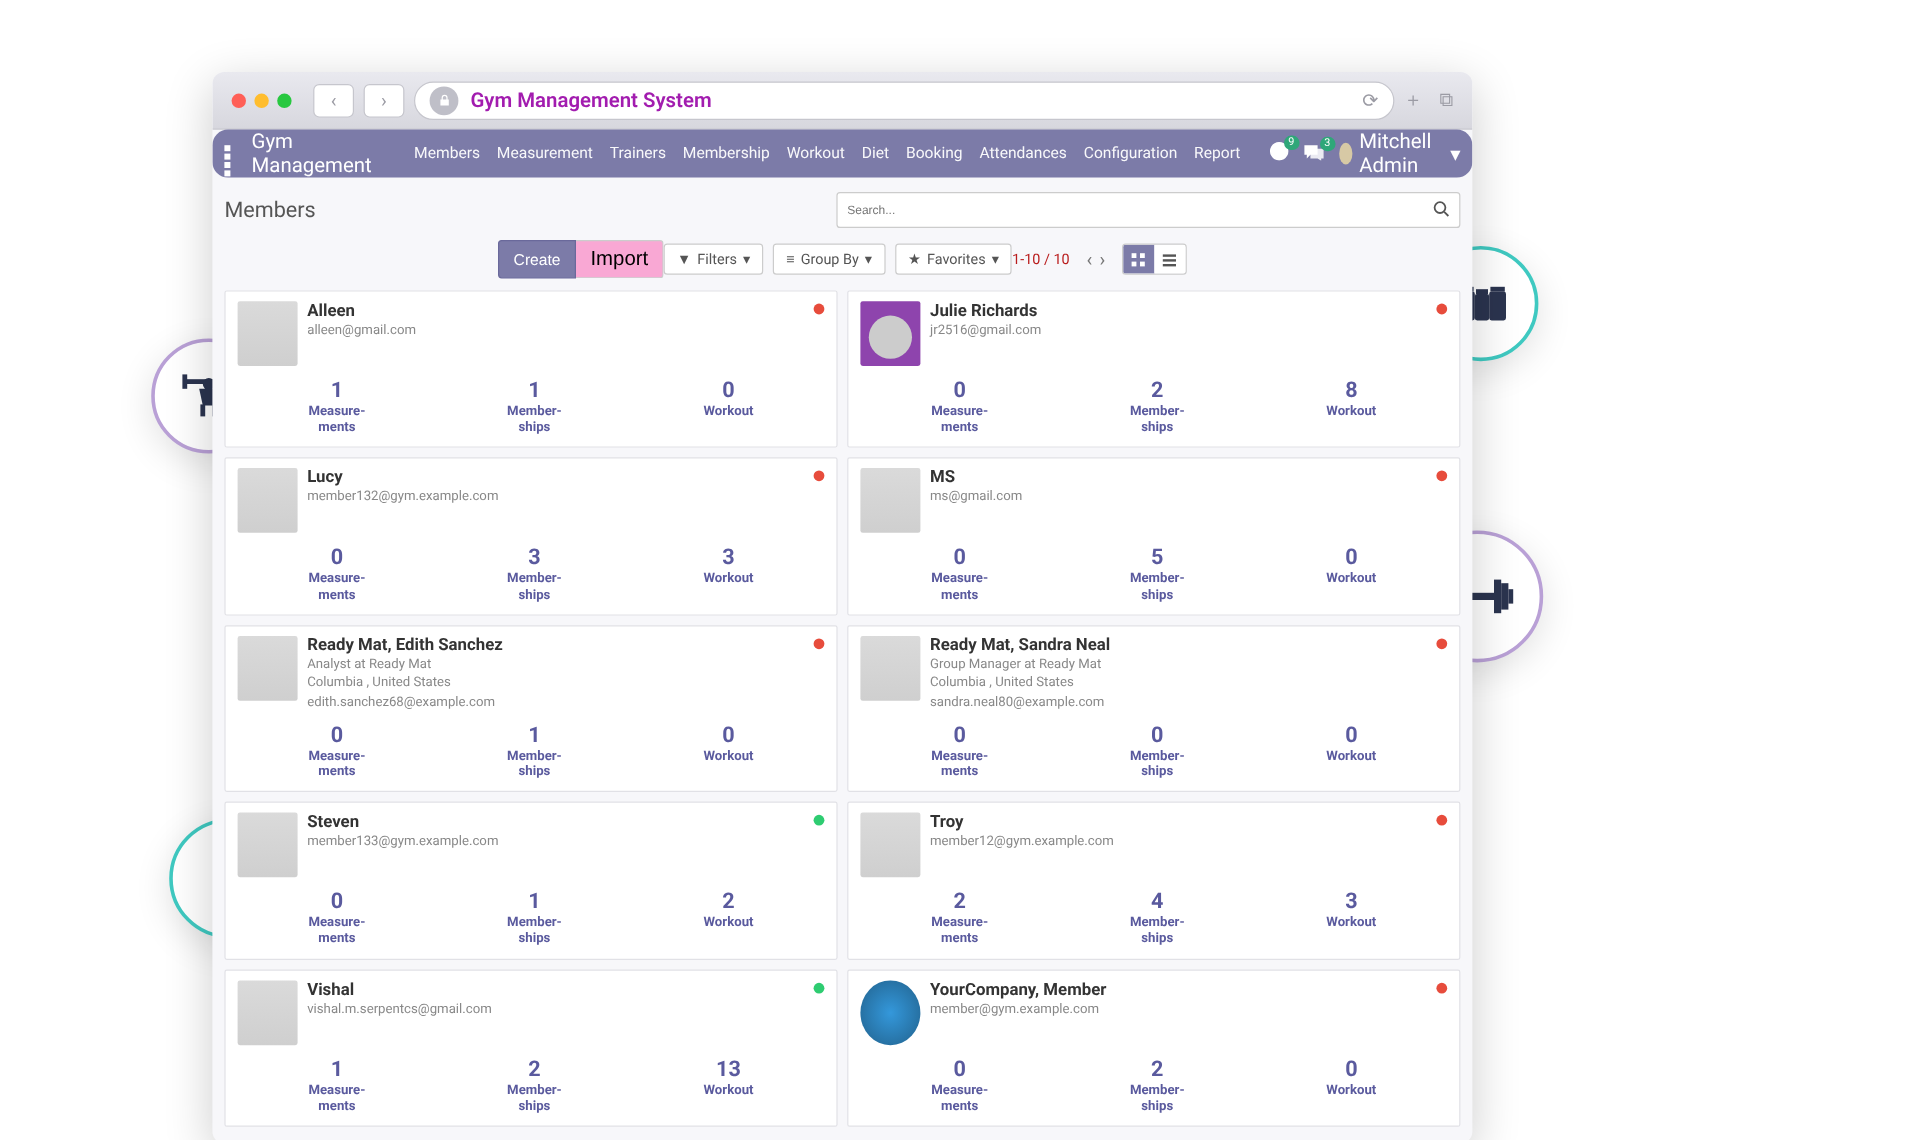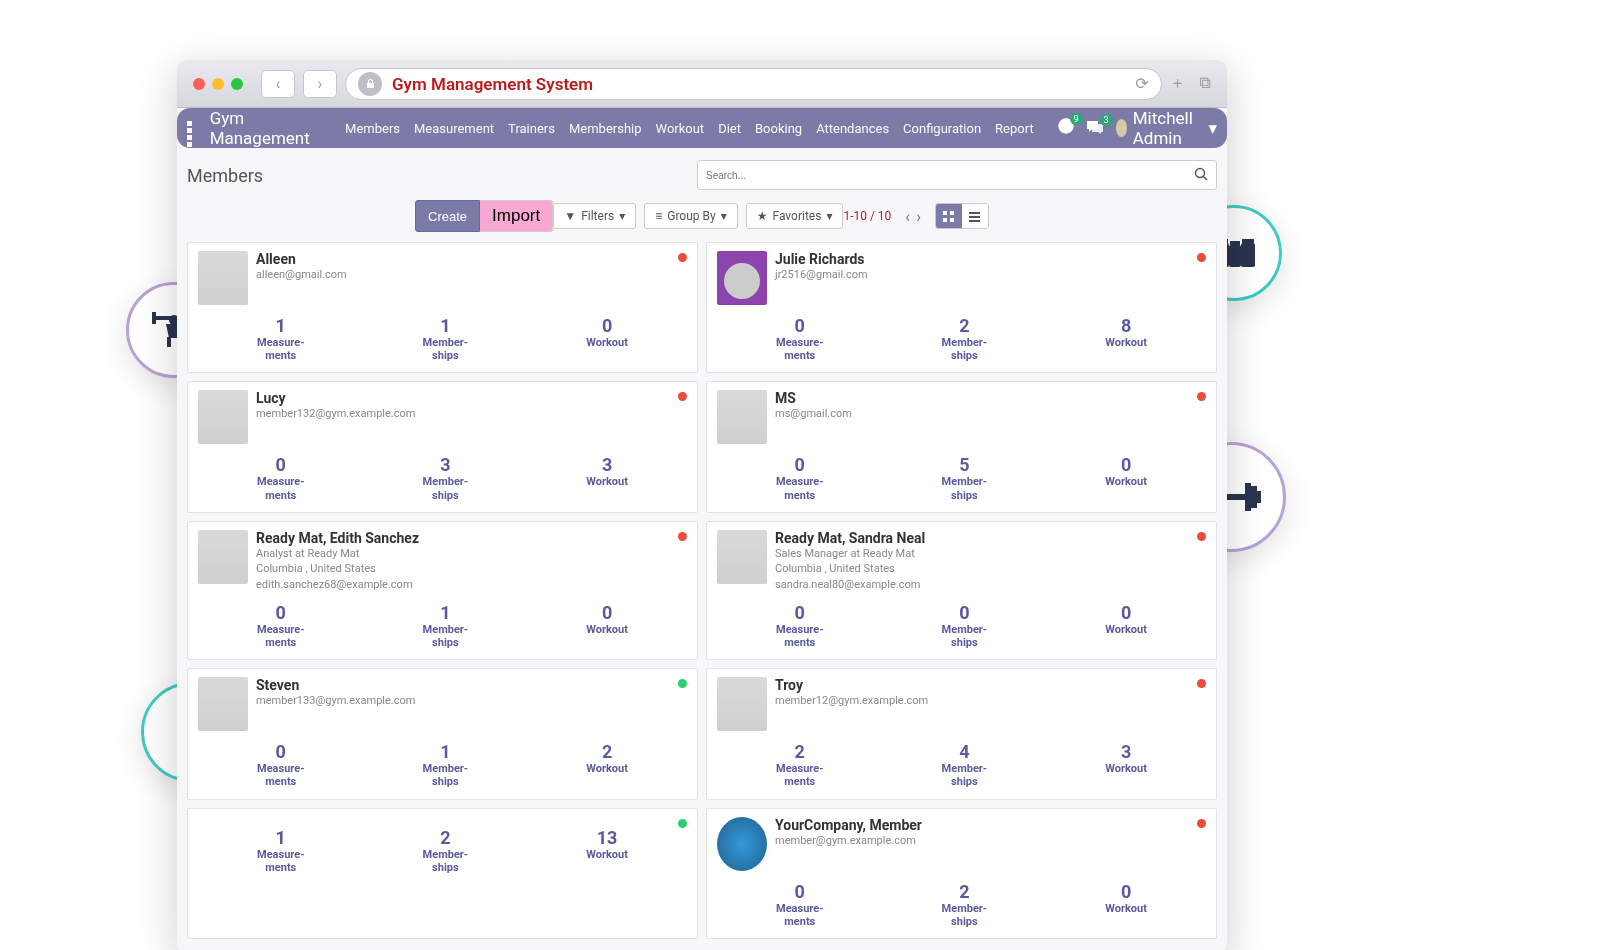--- a/index.html
+++ b/index.html
@@ -56,21 +56,21 @@
   align-items: center;
   padding: 0 12px;
   gap: 10px;
 }
 .lock-chip {
   width: 24px; height: 24px; border-radius: 50%;
   background: #bfbfc8;
   display:flex; align-items:center; justify-content:center;
   color:#fff;
 }
-.url-text { font-weight: 600; color: #b91c1c; font-size: 17px; }
+.url-text { font-weight: 600; color: #a21caf; font-size: 17px; }
 .reload { color: #9b9ba4; margin-left: auto; cursor:pointer; }
 .chrome-actions { display:flex; gap:14px; color:#9b9ba4; }
 .chrome-actions span { cursor:pointer; }
 
 .app-nav {
   height: 40px;
   background: #7c7ba8;
   display: flex;
   align-items: center;
   padding: 0 10px;
@@ -483,21 +483,21 @@
               <div class="stat-lbl">Workout</div>
             </div>
           </div>
         </div>
         <div class="card">
           <span class="status-dot status-red"></span>
           <div class="card-head">
             <div class="avatar"></div>
             <div>
               <div class="card-name">Ready Mat, Sandra Neal</div>
-              <div class="card-sub">Sales Manager at Ready Mat</div>
+              <div class="card-sub">Group Manager at Ready Mat</div>
               <div class="card-sub">Columbia , United States</div>
               <div class="card-sub">sandra.neal80@example.com</div>
             </div>
           </div>
           <div class="card-stats">
             <div class="stat">
               <div class="stat-num">0</div>
               <div class="stat-lbl">Measure-<br>ments</div>
             </div>
             <div class="stat">
@@ -553,20 +553,27 @@
               <div class="stat-lbl">Member-<br>ships</div>
             </div>
             <div class="stat">
               <div class="stat-num">3</div>
               <div class="stat-lbl">Workout</div>
             </div>
           </div>
         </div>
         <div class="card">
           <span class="status-dot status-green"></span>
+          <div class="card-head">
+            <div class="avatar"></div>
+            <div>
+              <div class="card-name">Vishal</div>
+              <div class="card-sub">vishal.m.serpentcs@gmail.com</div>
+            </div>
+          </div>
           <div class="card-stats">
             <div class="stat">
               <div class="stat-num">1</div>
               <div class="stat-lbl">Measure-<br>ments</div>
             </div>
             <div class="stat">
               <div class="stat-num">2</div>
               <div class="stat-lbl">Member-<br>ships</div>
             </div>
             <div class="stat">

